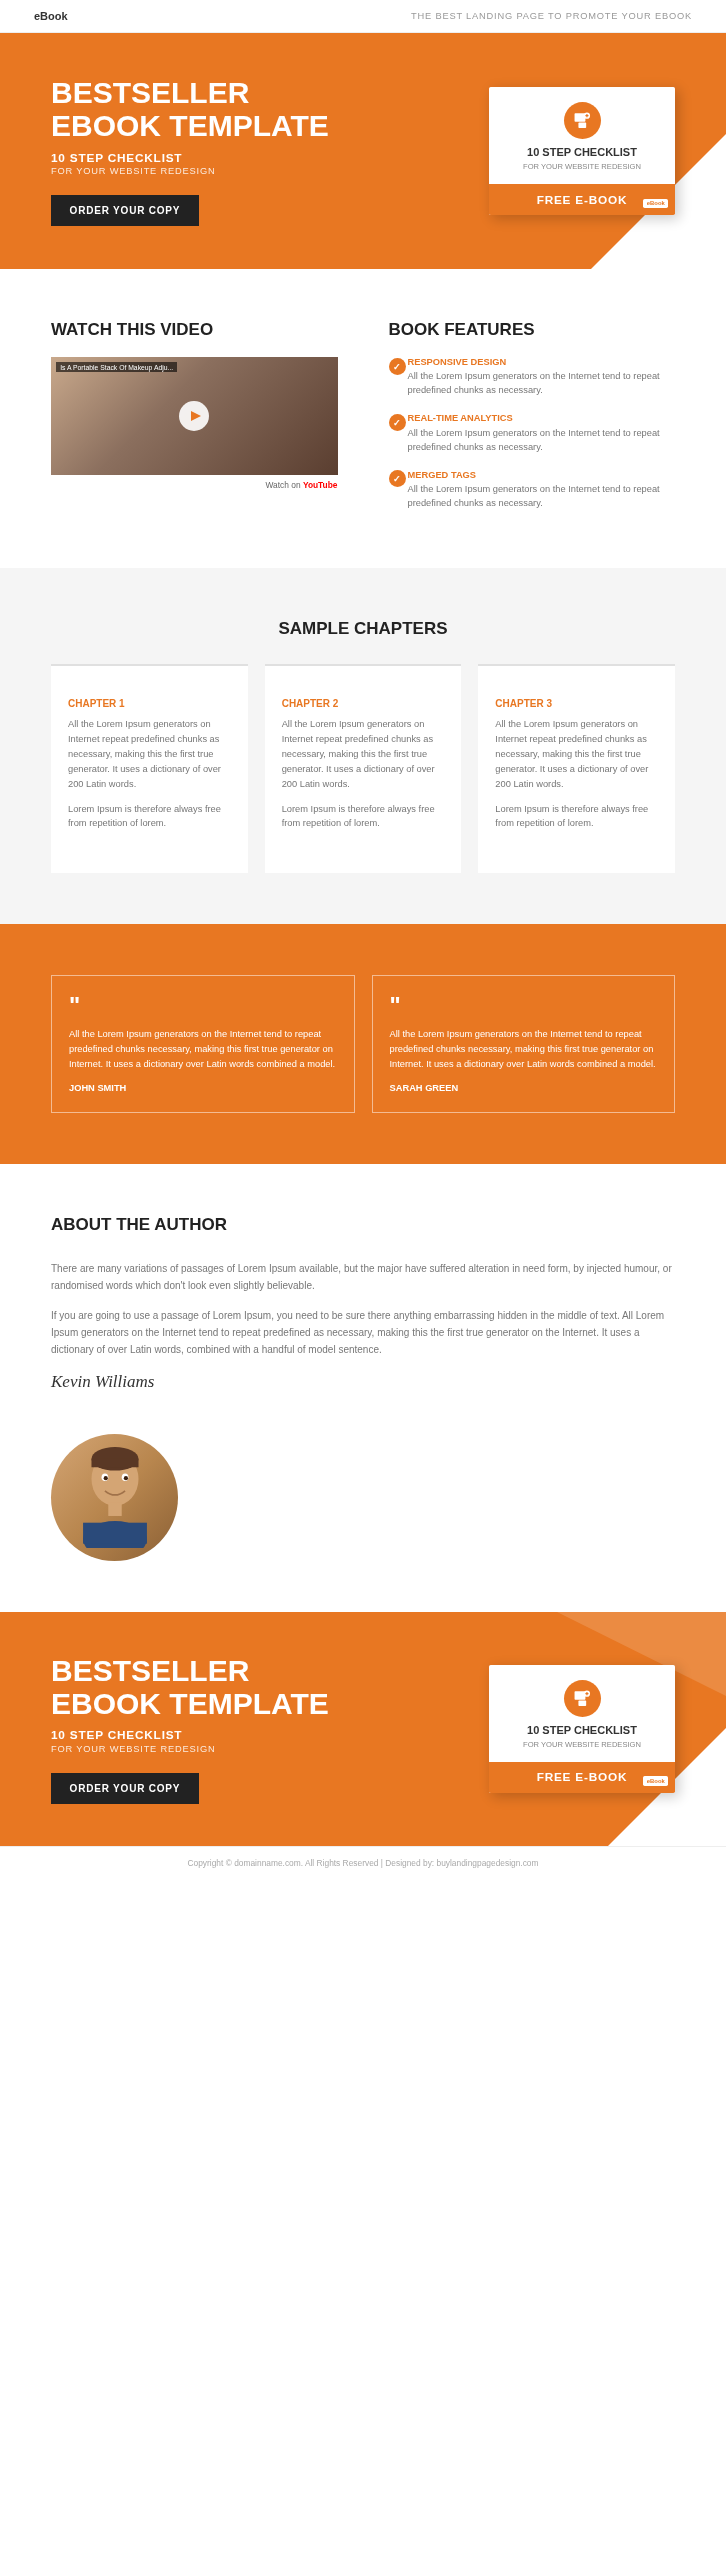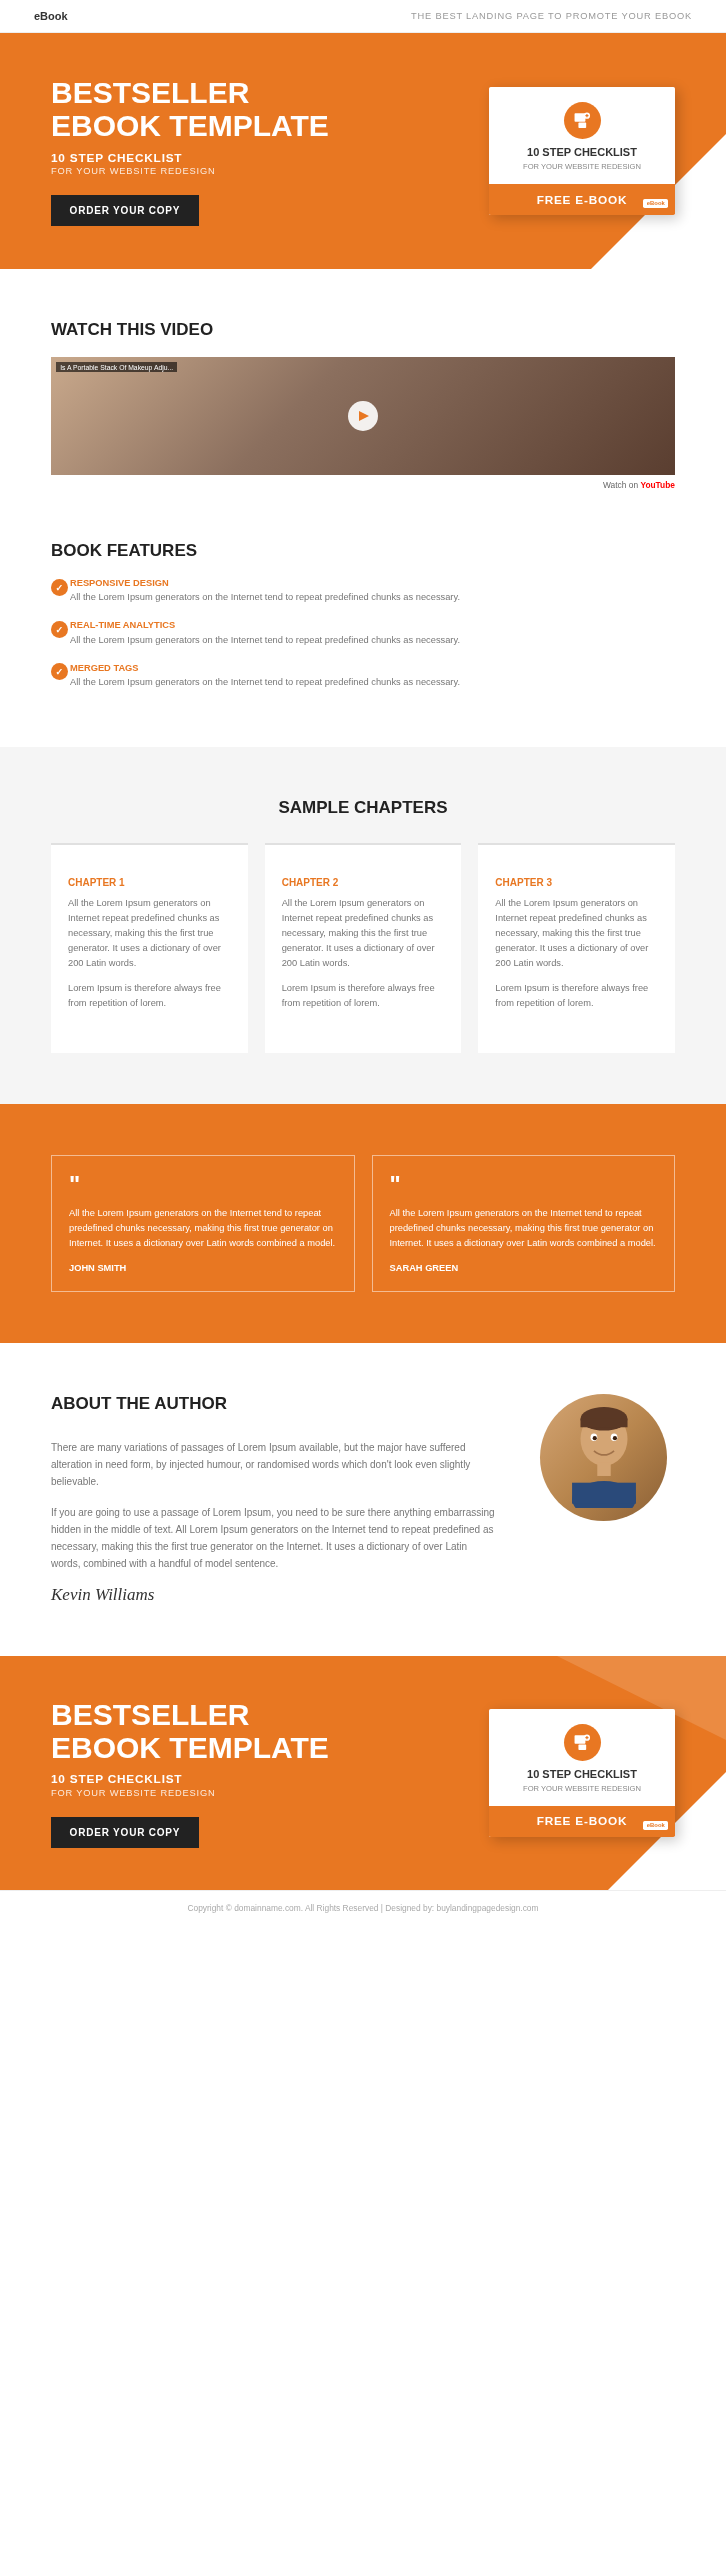--- a/index.html
+++ b/index.html
@@ -91,21 +91,20 @@
       background: #fff; border-radius: 1.7px; padding: 1.7px 3.4px;
       font-size: 5.9px; font-weight: bold; color: #e87722;
     }
 
     
     .section-video-features {
       padding: 51px 51px 42px;
       display: flex;
       gap: 51px;
       background: #fff;
-      flex-direction: column;
     }
     .video-col { flex: 1; }
     .features-col { flex: 1; }
     .section-heading {
       font-size: 17px;
       font-weight: 900;
       color: #222;
       text-transform: uppercase;
       margin-bottom: 17px;
     }
@@ -215,20 +214,21 @@
     .testimonial-text { font-size: 9.3px; color: #fff; line-height: 1.6; margin-bottom: 11.8px; }
     .testimonial-author { font-size: 9.3px; font-weight: bold; color: #fff; text-transform: uppercase; }
 
     
     .section-author {
       background: #fff;
       padding: 51px 51px;
       display: flex;
       gap: 42px;
       align-items: flex-start;
+      flex-direction: column;
     }
     .author-text-col { flex: 1; }
     .author-photo-col { width: 135px; flex-shrink: 0; }
     .author-photo {
       width: 127px; height: 127px;
       border-radius: 50%;
       background: linear-gradient(135deg, #d4a574 0%, #b8864e 50%, #8b6035 100%);
       overflow: hidden;
       display: flex; align-items: center; justify-content: center;
     }

